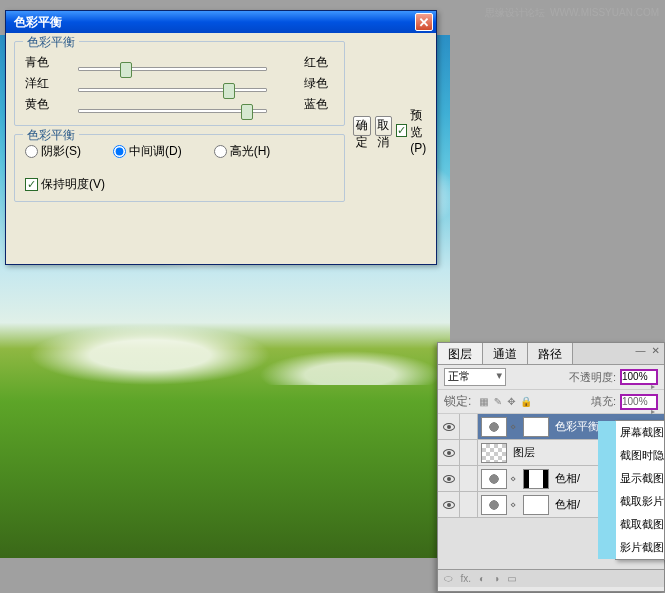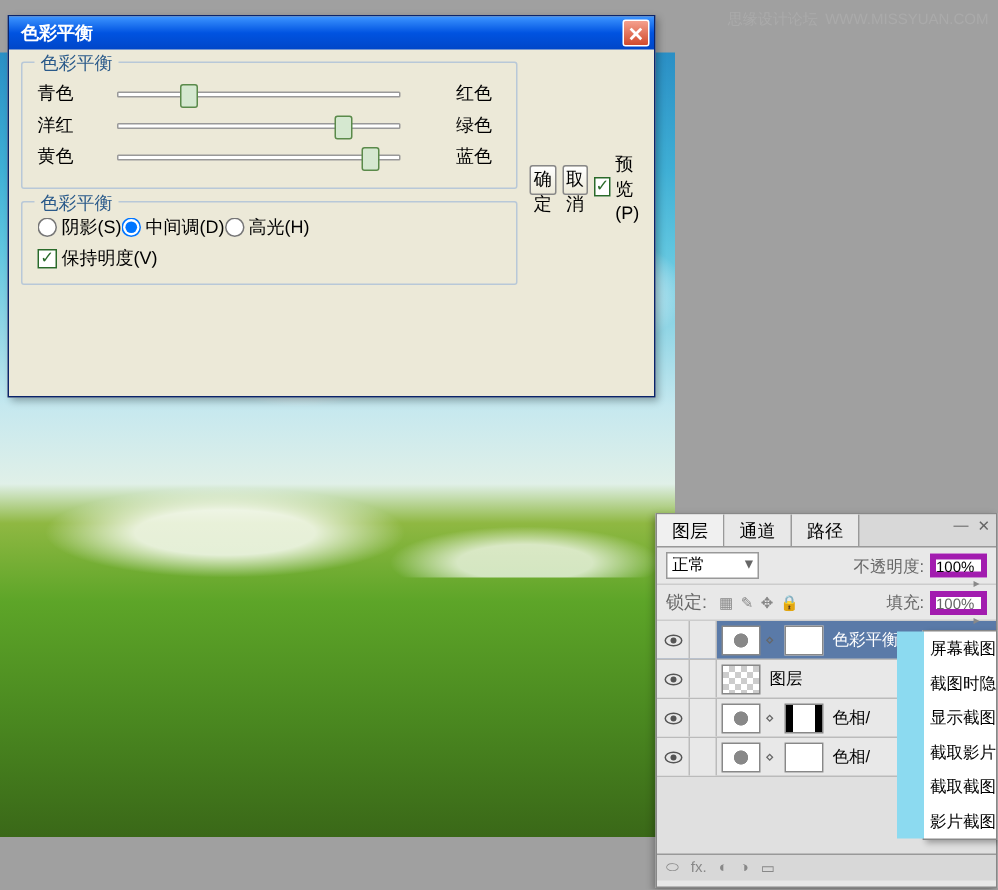--- a/index.html
+++ b/index.html
@@ -19,46 +19,46 @@
 .left-col { flex: 1; }
 .right-col { width: 75px; display: flex; flex-direction: row; gap: 4px; align-items: center; }
 
 .fieldset { border: 1px solid #b8c8d8; border-radius: 2px; padding: 8px 10px; margin-bottom: 8px; position: relative; }
 .legend { position: absolute; top: -8px; left: 8px; background: #ece9d8; padding: 0 4px; color: #2a5a8a; }
 
 .levels-row { display: flex; align-items: center; gap: 4px; margin-bottom: 6px; }
 .levels-row label { margin-right: 4px; }
 .num-input { width: 44px; height: 18px; border: 1px solid #7b9ebd; text-align: center; background: #fff; }
 
-.slider-row { display: flex; align-items: center; gap: 23px; margin: 4px 0; }
+.slider-row { display: flex; align-items: flex-end; gap: 23px; margin: 4px 0; }
 .slider-row .lbl-left { width: 30px; text-align: left; }
 .slider-row .lbl-right { width: 30px; text-align: left; margin-left: 14px; }
 .slider-track { flex: 1; height: 4px; background: #fff; border: 1px solid #999; position: relative; border-radius: 1px; }
 .slider-thumb { position: absolute; top: -6px; width: 12px; height: 16px; background: #d5e8d0; border: 1px solid #5a8a4a; border-radius: 2px; transform: translateX(-50%); cursor: pointer; }
 
-.tone-row { display: flex; gap: 0; align-items: center; margin-bottom: 4px; }
+.tone-row { display: flex; gap: 32px; align-items: center; margin-bottom: 16px; }
 .radio-group, .check-group { display: flex; align-items: center; gap: 3px; }
 .radio, .checkbox { width: 13px; height: 13px; }
 
 .btn { width: 70px; height: 20px; background: linear-gradient(to bottom, #fff, #ece9d8); border: 1px solid #888; border-radius: 2px; cursor: pointer; }
 .preview-row { display: flex; align-items: center; gap: 3px; margin-top: 10px; }
 .check-on { width: 13px; height: 13px; background: #fff; border: 1px solid #2a6a2a; display: flex; align-items: center; justify-content: center; color: #2a6a2a; font-size: 11px; line-height: 1; }
 
 .layers-panel { position: absolute; right: 0; top: 342px; width: 228px; height: 250px; background: #e8e8e8; border: 1px solid #888; box-shadow: -2px 2px 5px rgba(0,0,0,0.3); margin-left: 48px; }
 .panel-tabs { display: flex; height: 22px; border-bottom: 1px solid #999; background: #d8d8d8; position: relative; }
 .tab { padding: 3px 10px; border-right: 1px solid #999; background: #e8e8e8; cursor: pointer; }
 .tab.active { background: #f0f0f0; }
 .panel-mini { position: absolute; right: 4px; top: 2px; display: flex; gap: 6px; }
 .panel-mini span { cursor: pointer; color: #666; font-size: 10px; }
 
 .panel-row { display: flex; align-items: center; padding: 3px 6px; gap: 4px; border-bottom: 1px solid #ccc; }
 .dropdown { width: 62px; height: 18px; border: 1px solid #999; background: #fff; font-size: 11px; padding-left: 3px; position: relative; }
 .dropdown::after { content: '▾'; position: absolute; right: 3px; color: #666; }
 .opacity-lbl { color: #666; font-size: 11px; margin-left: auto; }
-.pct-field { width: 38px; height: 16px; border: 4px solid #a21caf; background: #fff; font-size: 10px; text-align: right; padding-right: 10px; position: relative; }
+.pct-field { width: 38px; height: 16px; border: 2px solid #a21caf; background: #fff; font-size: 10px; text-align: right; padding-right: 10px; position: relative; }
 .pct-field::after { content: '▸'; position: absolute; right: 1px; color: #888; font-size: 8px; }
 .lock-row { font-size: 11px; color: #666; }
 .lock-icons { display: flex; gap: 5px; margin-left: 4px; }
 .lock-icons span { color: #888; font-size: 10px; }
 
 .layer-list { height: 155px; overflow: hidden; background: #e0e0e0; }
 .layer-item { display: flex; align-items: center; height: 26px; border-bottom: 1px solid #bbb; background: #e8e8e8; }
 .layer-item.active { background: #5a7aa8; color: #fff; }
 .eye-col { width: 22px; height: 100%; border-right: 1px solid #bbb; display: flex; align-items: center; justify-content: center; background: #e8e8e8; }
 .eye { width: 12px; height: 8px; border: 1px solid #555; border-radius: 50%; position: relative; }

